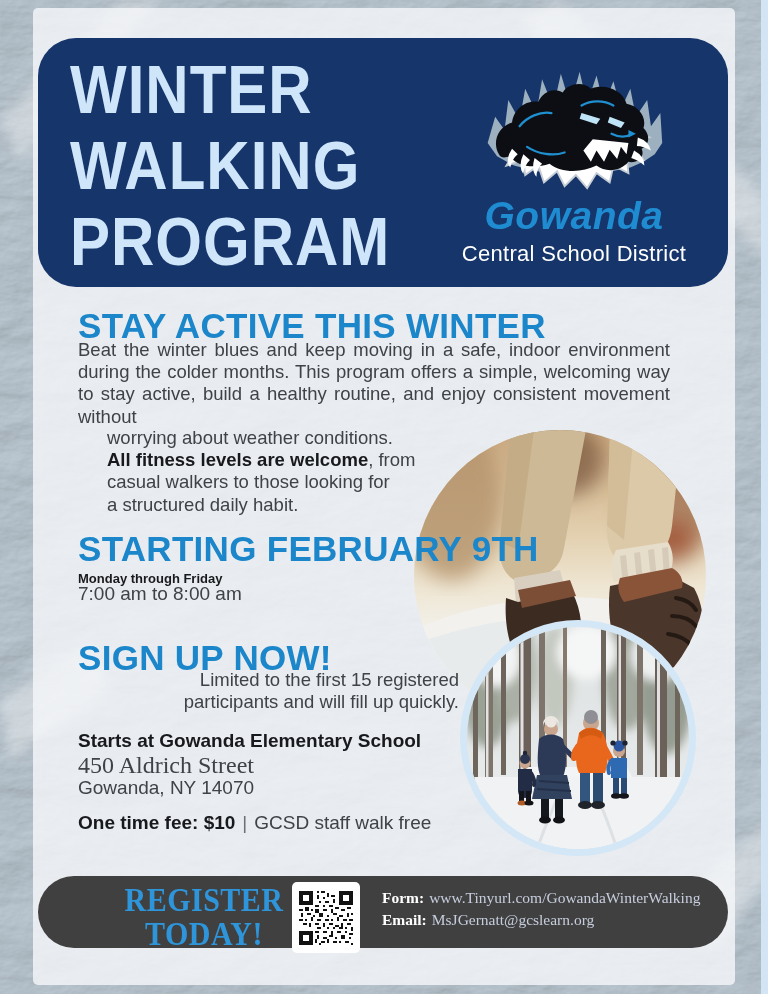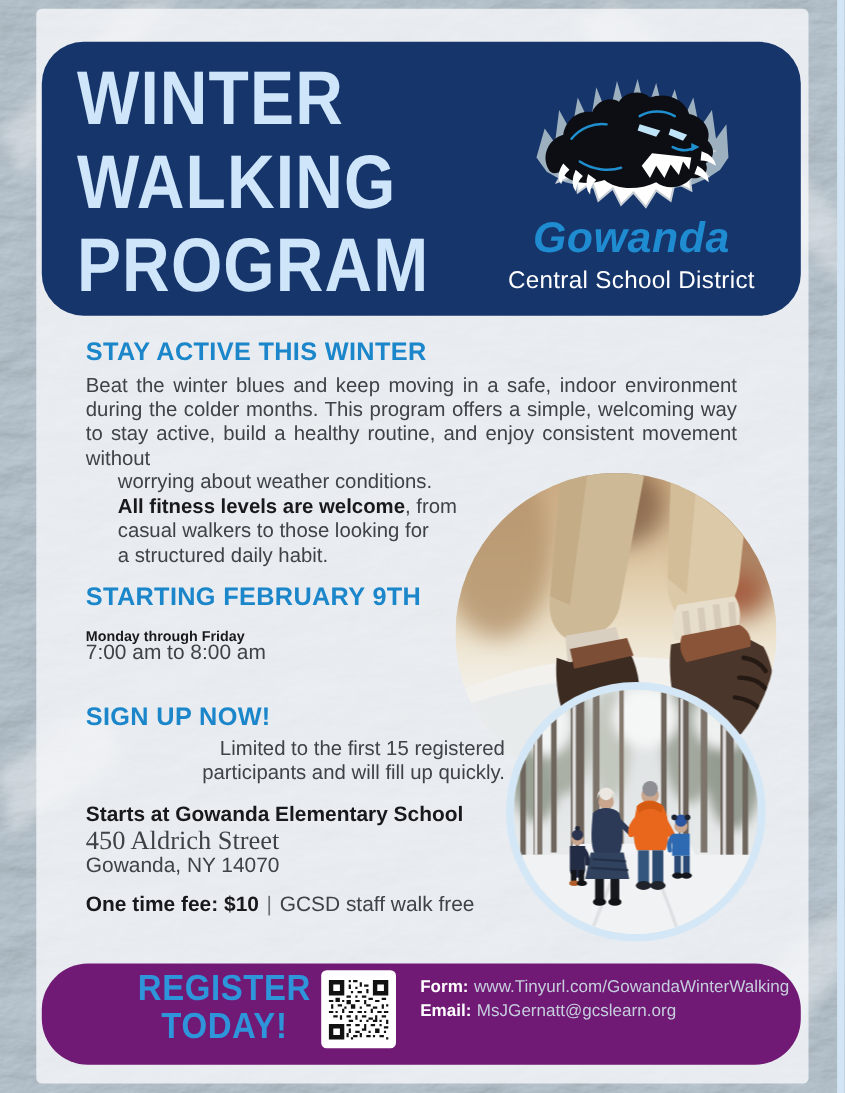--- a/index.html
+++ b/index.html
@@ -16,37 +16,37 @@
         background:#16356b;border-radius:38px;z-index:3;}
   .title{position:absolute;left:32px;top:14px;transform:scaleY(1.15);
         transform-origin:0 0;color:#cfe6fa;font-weight:700;
         font-size:60px;line-height:66px;letter-spacing:1px;white-space:nowrap;}
   .logo-wrap{position:absolute;left:398px;top:30px;width:276px;text-align:center;}
   .gowanda{font-size:39px;font-weight:700;color:#1f8cd1;letter-spacing:.5px;margin-top:0px;font-style:italic;}
   .district{font-size:22px;color:#ffffff;margin-top:3px;letter-spacing:.3px;}
 
   
   .abs{position:absolute;z-index:4;}
-  .section-h{font-size:23px;font-weight:700;color:#1b86ca;letter-spacing:.3px;white-space:nowrap;}
+  .section-h{font-size:35px;font-weight:700;color:#1b86ca;letter-spacing:.3px;white-space:nowrap;}
   .body-t{font-size:18.5px;line-height:22.2px;color:#3f4246;}
   .bold-t{font-weight:700;color:#17191c;}
   .para{width:592px;text-align:justify;}
   .narrow{width:352px;margin-left:29px;}
   .fee-sep{color:#6b7077;font-weight:400;margin:0 7px;}
 
   
   .boots-circle{position:absolute;left:414px;top:430px;width:292px;height:292px;
         border-radius:50%;overflow:hidden;z-index:3;}
   .family-circle{position:absolute;left:460px;top:620px;width:236px;height:236px;
         border:7px solid #d3e7f7;border-radius:50%;overflow:hidden;
         box-sizing:border-box;z-index:4;background:#e7e9ea;}
 
   
-  .footer-card{position:absolute;left:38px;top:876px;width:690px;height:92px;
-        background:#701a75;border-radius:42px;z-index:5;}
+  .footer-card{position:absolute;left:38px;top:876px;width:690px;height:72px;
+        background:#404040;border-radius:42px;z-index:5;font-family:Liberation Serif, serif;}
   .register{position:absolute;left:50px;top:6px;width:232px;text-align:center;
         color:#2e95da;font-weight:700;font-size:30px;line-height:31px;
         letter-spacing:.5px;transform:scaleY(1.1);transform-origin:50% 0;}
   .qr-box{position:absolute;left:254px;top:6px;width:68px;height:71px;
         background:#ffffff;border-radius:5px;display:flex;align-items:center;
         justify-content:center;}
   .contact{position:absolute;left:344px;top:11px;font-size:15.5px;line-height:22.3px;}
   .contact .lbl{font-weight:700;color:#ffffff;margin-right:5px;}
   .contact .val{color:#c6cddd;}
 </style>

